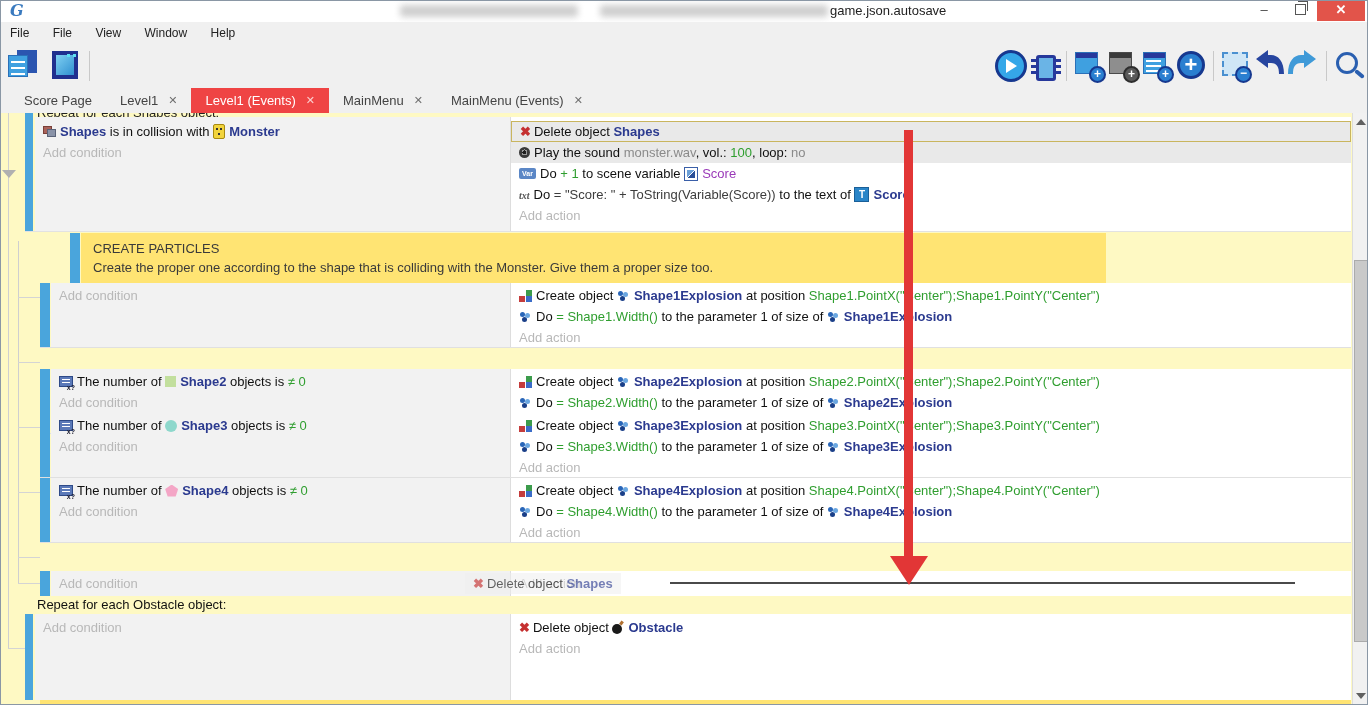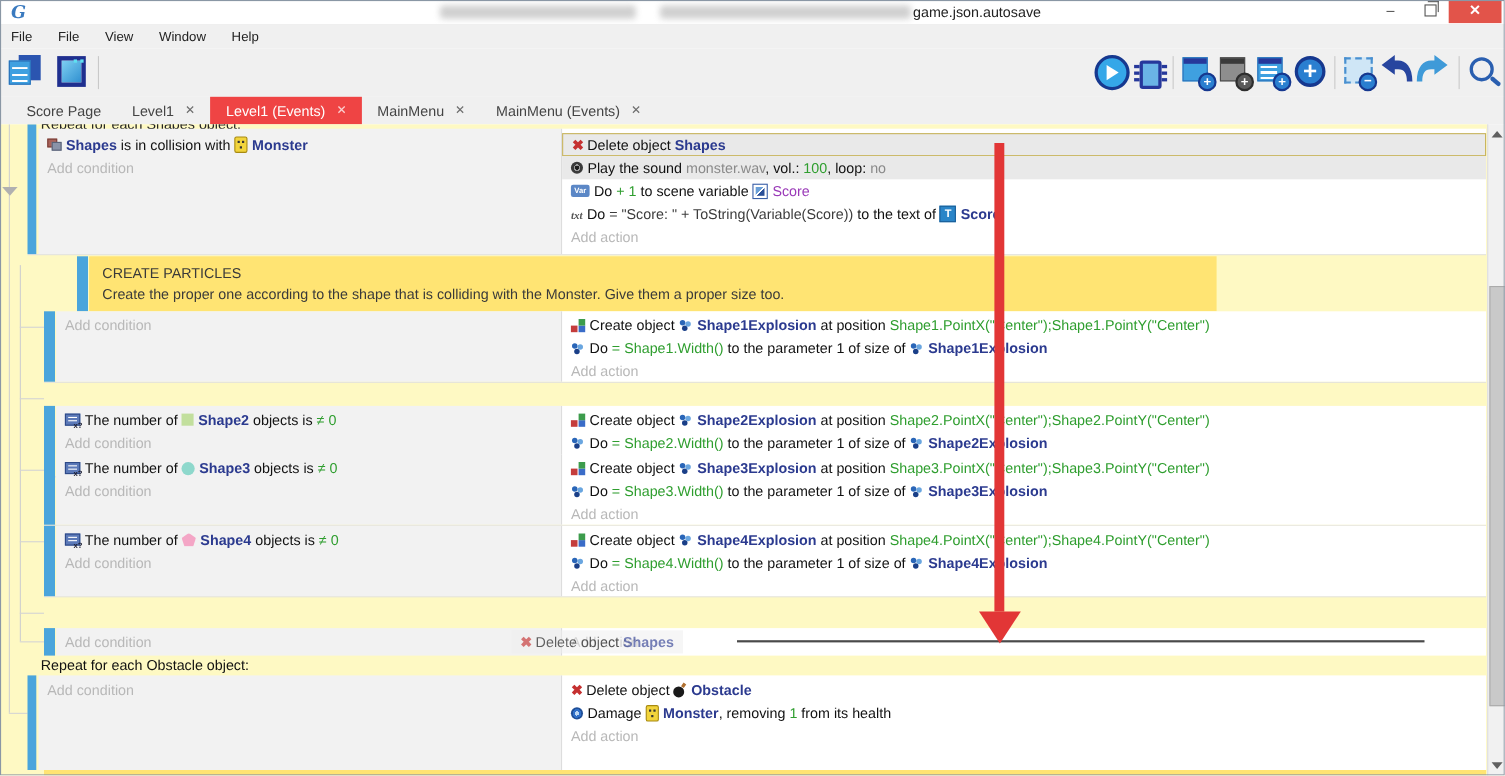--- a/index.html
+++ b/index.html
@@ -360,21 +360,20 @@
   </div>
 
   <div class="evtB-h">Repeat for each Obstacle object:</div>
   <div class="evtB">
     <div class="bar"></div>
     <div class="cell cond">
         <div class="erow"><span class="seg-add">Add condition</span></div>
       </div>
     <div class="cell act">
         <div class="erow"><span class="ic ic-delete"></span><span class="seg-plain">Delete object </span><span class="ic ic-bomb"></span><span class="seg-obj">Obstacle</span></div>
-        <div class="erow"><span class="ic ic-damage"></span><span class="seg-plain">Damage </span><span class="ic ic-monster"></span><span class="seg-obj">Monster</span><span class="seg-plain">, removing </span><span class="seg-expr">1</span><span class="seg-plain"> from its health</span></div>
         <div class="erow"><span class="seg-add">Add action</span></div>
       </div>
   </div>
 
   <div class="bstrip"></div>
 </div>
 
 <div class="sb">
   <div class="sb-up"></div>
   <div class="sb-thumb"></div>

